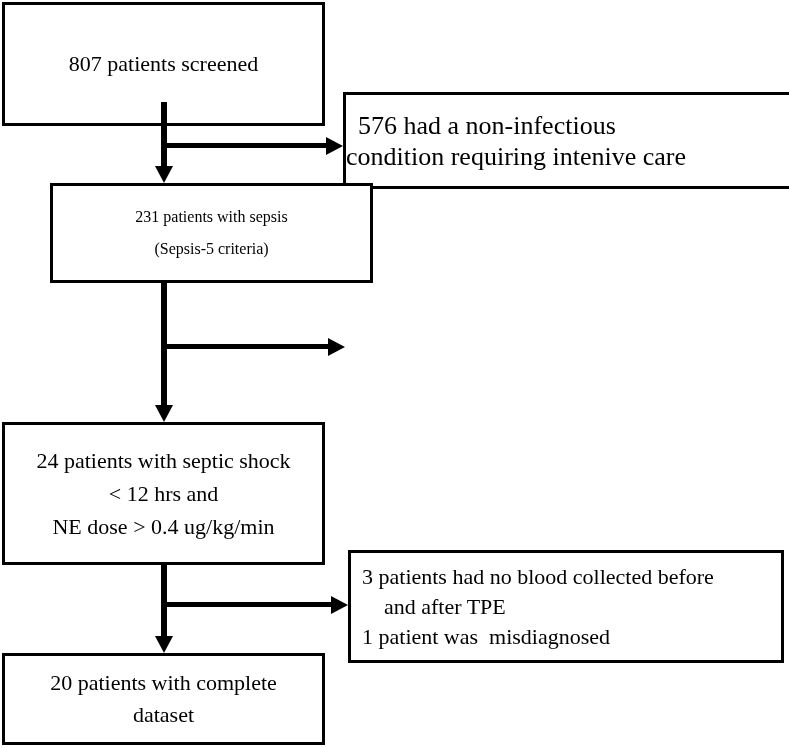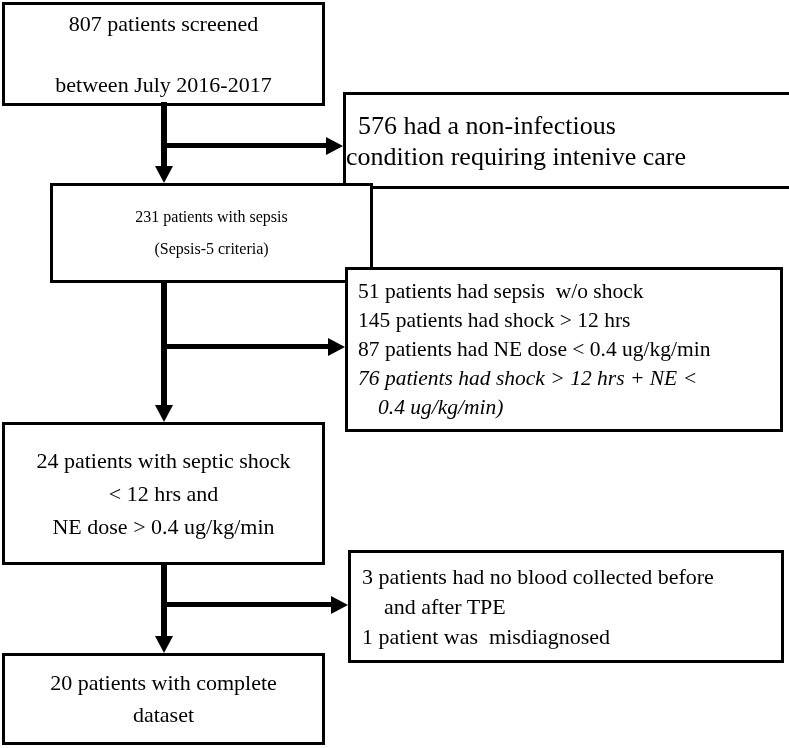--- a/index.html
+++ b/index.html
@@ -26,21 +26,21 @@
     justify-content: center;
   }
   .line {
     display: block;
     white-space: pre;
   }
   .center { text-align: center; }
   .italic { font-style: italic; }
 
   
-  #box-screened      { left: 2px;   top: 2px;   width: 323px; height: 104px; font-size: 22px; line-height: 32px; gap: 29px; }
+  #box-screened      { left: 2px;   top: 2px;   width: 323px; height: 124px; font-size: 22px; line-height: 32px; gap: 29px; }
   #box-sepsis        { left: 2px;   top: 183px; width: 323px; height: 100px; font-size: 16px; line-height: 32px; margin-left: 48px; }
   #box-septic-shock  { left: 2px;   top: 422px; width: 323px; height: 143px; font-size: 22px; line-height: 33px; }
   #box-complete      { left: 2px;   top: 653px; width: 323px; height: 92px;  font-size: 22px; line-height: 32px; }
 
   
   #box-excl-noninfectious { left: 343px; top: 92px; width: 500px; height: 97px;  font-size: 26px; line-height: 31px; }
   #box-excl-criteria      { left: 345px; top: 267px; width: 438px; height: 165px; font-size: 21.5px; line-height: 29px; }
   #box-excl-data          { left: 348px; top: 550px; width: 436px; height: 113px; font-size: 22px; line-height: 30px; }
 
   
@@ -83,21 +83,20 @@
   #h3 { left: 164px; top: 602px; width: 167px; }
   #ah3 { left: 331px; top: 596px; }
 </style>
 </head>
 <body>
 
 <div id="canvas">
 
   <div class="box center" id="box-screened">
     <span class="line">807 patients screened</span>
-    <span class="line">between July 2016-2017</span>
   </div>
 
   <div class="vline" id="v1"></div>
   <div class="arrow-down" id="a1"></div>
   <div class="hline" id="h1"></div>
   <div class="arrow-right" id="ah1"></div>
 
   <div class="box" id="box-excl-noninfectious">
     <span class="line pad-12">576 had a non-infectious</span>
     <span class="line pad-76">condition requiring intenive care</span>
@@ -106,27 +105,20 @@
   <div class="box center" id="box-sepsis">
     <span class="line">231 patients with sepsis</span>
     <span class="line">(Sepsis-5 criteria)</span>
   </div>
 
   <div class="vline" id="v2"></div>
   <div class="arrow-down" id="a2"></div>
   <div class="hline" id="h2"></div>
   <div class="arrow-right" id="ah2"></div>
 
-  <div class="box" id="box-excl-criteria">
-    <span class="line pad-10">51 patients had sepsis  w/o shock</span>
-    <span class="line pad-10">145 patients had shock &gt; 12 hrs</span>
-    <span class="line pad-10">87 patients had NE dose &lt; 0.4 ug/kg/min</span>
-    <span class="line pad-10 italic">76 patients had shock &gt; 12 hrs + NE &lt;</span>
-    <span class="line pad-30 italic">0.4 ug/kg/min)</span>
-  </div>
 
   <div class="box center" id="box-septic-shock">
     <span class="line">24 patients with septic shock</span>
     <span class="line">&lt; 12 hrs and</span>
     <span class="line">NE dose &gt; 0.4 ug/kg/min</span>
   </div>
 
   <div class="vline" id="v3"></div>
   <div class="arrow-down" id="a3"></div>
   <div class="hline" id="h3"></div>

